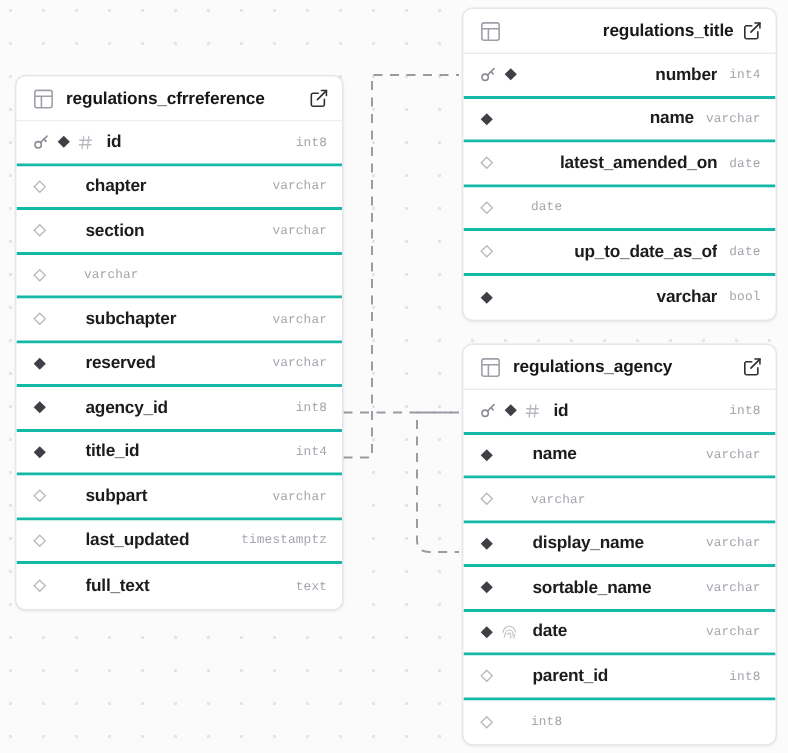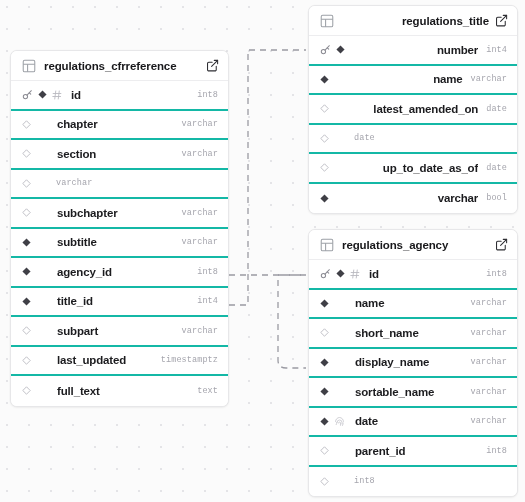--- a/index.html
+++ b/index.html
@@ -203,21 +203,21 @@
         </span>
         <span class="col-name">subchapter</span>
         <span class="col-type">varchar</span>
       </div>
       <div class="row">
         <span class="glyphs">
           <svg class="g-diamond" viewBox="0 0 16 16">
             <path d="M8 0.8 L15.2 8 L8 15.2 L0.8 8 Z" fill="#3f3f46"></path>
           </svg>
         </span>
-        <span class="col-name">subtitle</span>
+        <span class="col-name">reserved</span>
         <span class="col-type">varchar</span>
       </div>
       <div class="row">
         <span class="glyphs">
           <svg class="g-diamond" viewBox="0 0 16 16">
             <path d="M8 0.8 L15.2 8 L8 15.2 L0.8 8 Z" fill="#3f3f46"></path>
           </svg>
         </span>
         <span class="col-name">agency_id</span>
         <span class="col-type">int8</span>
@@ -374,21 +374,20 @@
         </span>
         <span class="col-name">name</span>
         <span class="col-type">varchar</span>
       </div>
       <div class="row">
         <span class="glyphs">
           <svg class="g-diamond" viewBox="0 0 16 16">
             <path d="M8 1.4 L14.6 8 L8 14.6 L1.4 8 Z" fill="none" stroke="#b6b6bd" stroke-width="1.5"></path>
           </svg>
         </span>
-        <span class="col-name">short_name</span>
         <span class="col-type">varchar</span>
       </div>
       <div class="row">
         <span class="glyphs">
           <svg class="g-diamond" viewBox="0 0 16 16">
             <path d="M8 0.8 L15.2 8 L8 15.2 L0.8 8 Z" fill="#3f3f46"></path>
           </svg>
         </span>
         <span class="col-name">display_name</span>
         <span class="col-type">varchar</span>

